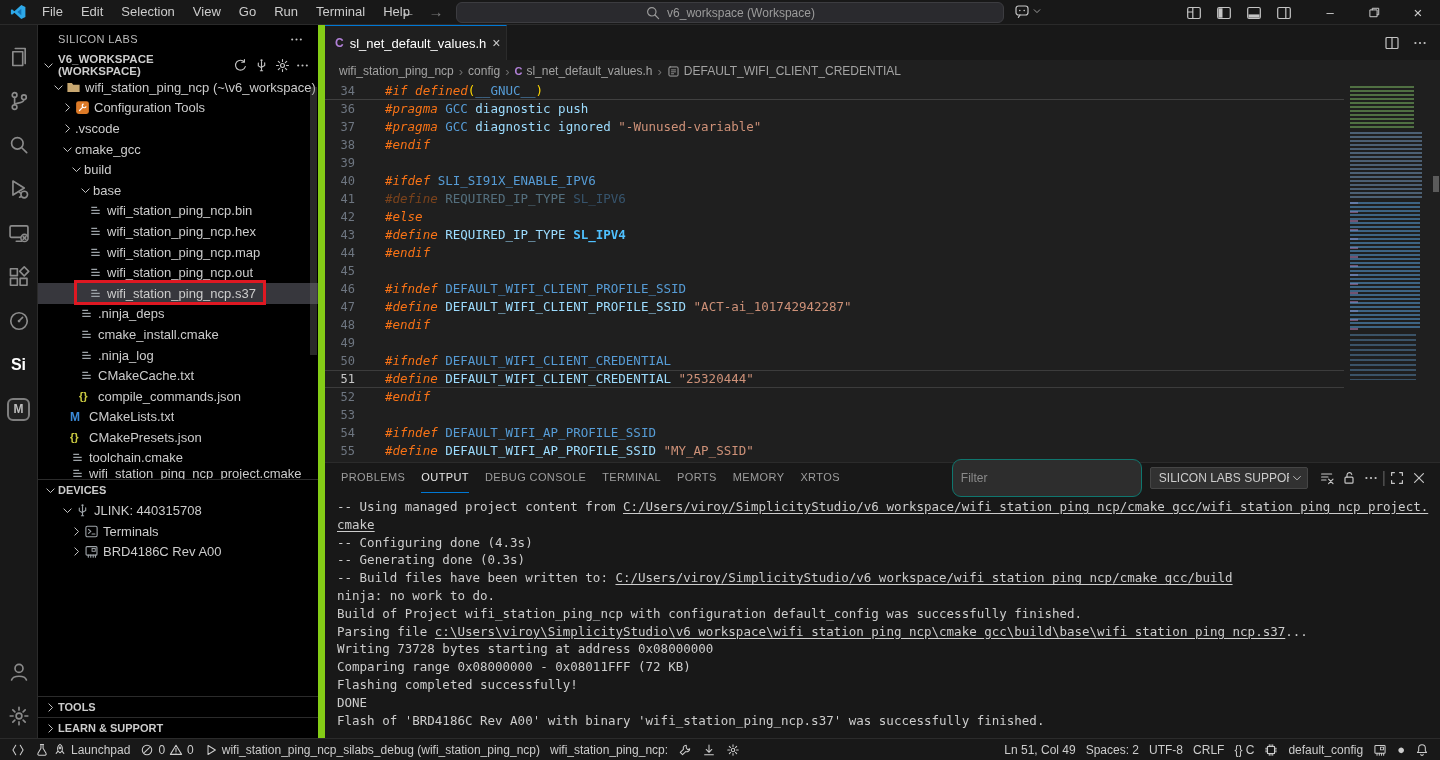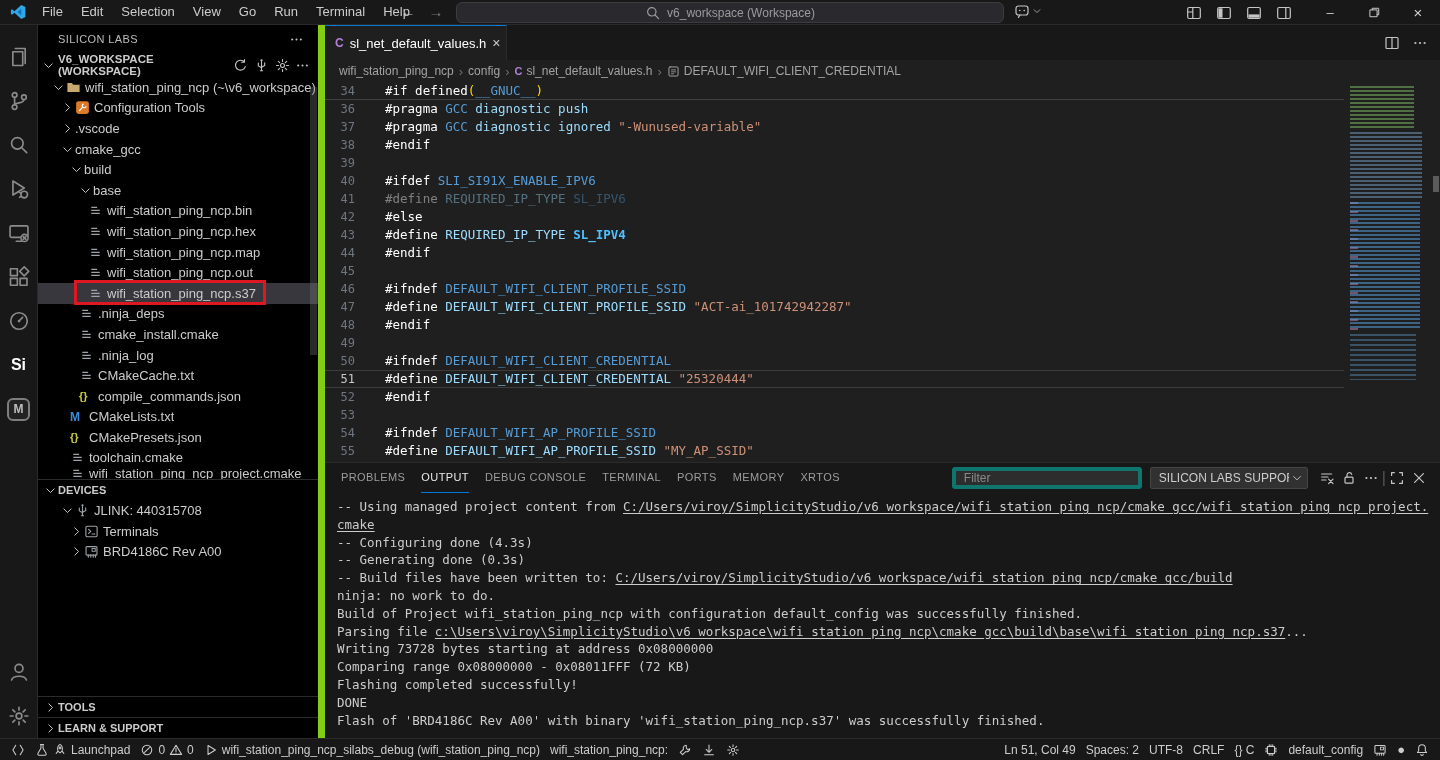--- a/index.html
+++ b/index.html
@@ -75,41 +75,41 @@
   
   .editor{height:380px;position:relative;display:flex;overflow:hidden;}
   .code-area{flex:1;font-family:"DejaVu Sans Mono","Liberation Mono",monospace;font-size:12.5px;min-width:0;}
   .crow{height:18px;display:flex;line-height:18px;white-space:pre;}
   .crow .ln{width:30px;text-align:right;color:#6e7681;font-size:12px;flex:none;}
   .crow .ct{margin-left:30px;}
   .crow.sticky{border-bottom:1px solid #404040;background:#1f1f1f;}
   .crow.cur{box-shadow:inset 0 1px 0 #3c3c3c, inset 0 -1px 0 #3c3c3c;}
   .crow.cur .ln{color:#c8c8c8;}
   .crow.dim .ct{opacity:.42;}
-  .tk-pp{color:#ffffff;} .tk-kw{color:#569CD6;} .tk-id{color:#9CDCFE;}
+  .tk-pp{color:#f97316;font-style:italic;} .tk-kw{color:#569CD6;} .tk-id{color:#9CDCFE;}
   .tk-const{color:#4FC1FF;font-weight:bold;} .tk-str{color:#CE9178;} .tk-b{color:#FFD700;}
   .minimap{width:96px;position:relative;flex:none;background:#1f1f1f;}
   .mm{position:absolute;left:6px;}
   .mm1{top:4px;height:42px;width:64px;background:repeating-linear-gradient(to bottom,rgba(96,139,78,.75) 0 2px,transparent 2px 4px);}
   .mm2{top:50px;height:66px;width:72px;background:repeating-linear-gradient(to bottom,rgba(120,160,200,.5) 0 2px,transparent 2px 4px);}
   .mm3{top:120px;height:128px;width:76px;
     background:repeating-linear-gradient(to bottom,rgba(86,156,214,.55) 0 2px,transparent 2px 4px),
                repeating-linear-gradient(to bottom,rgba(197,134,192,.5) 0 2px,transparent 2px 9px);
     background-size:70px 100%,8px 100%;background-repeat:no-repeat;}
   .mm4{top:252px;height:46px;width:66px;background:repeating-linear-gradient(to bottom,rgba(100,160,210,.4) 0 2px,transparent 2px 5px);}
   .scroll-handle{position:absolute;right:1px;top:94px;width:6px;height:16px;background:rgba(140,140,140,.55);}
 
   
   .panel{height:276px;background:#181818;border-top:1px solid #2b2b2b;display:flex;flex-direction:column;}
   .panel-hdr{height:30px;display:flex;align-items:center;padding:0 10px 0 16px;gap:8px;}
   .ptabs{display:flex;gap:16px;margin-right:8px;}
   .ptab{font-size:11px;letter-spacing:.4px;color:#9d9d9d;line-height:29px;border-bottom:1px solid transparent;white-space:nowrap;}
   .ptab.active{color:#e7e7e7;border-bottom:1px solid #0078d4;}
   .phdr-sp{flex:1;}
-  .filter-input{width:190px;height:22px;background:#2d2d2d;border:4px solid #0f766e;border-radius:3px;color:#cccccc;
+  .filter-input{width:190px;height:38px;background:#2d2d2d;border:1px solid #0f766e;border-radius:9px;color:#cccccc;
     font-size:12px;padding:0 8px;font-family:"Liberation Sans",sans-serif;}
   .filter-input::placeholder{color:#8a8a8a;}
   .channel{width:158px;height:22px;background:#313131;border:1px solid #454545;border-radius:2px;display:flex;align-items:center;
     font-size:12px;color:#cccccc;padding:0 4px 0 8px;gap:2px;}
   .channel .txt{flex:1;overflow:hidden;white-space:nowrap;}
   .phdr-ic{color:#c5c5c5;width:22px;display:flex;justify-content:center;}
   .phdr-sep{color:#565656;}
   .output{flex:1;overflow:hidden;padding:5px 0 0 12px;font-family:"DejaVu Sans Mono","Liberation Mono",monospace;
     font-size:12.5px;line-height:17.8px;color:#cccccc;}
   .oline{white-space:pre;}

